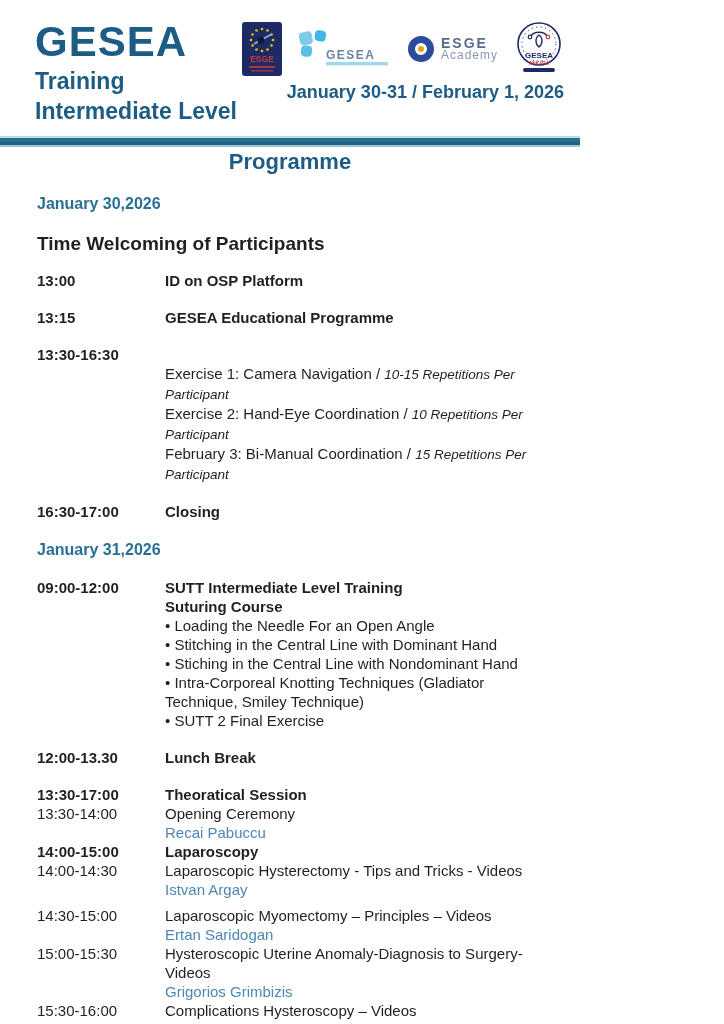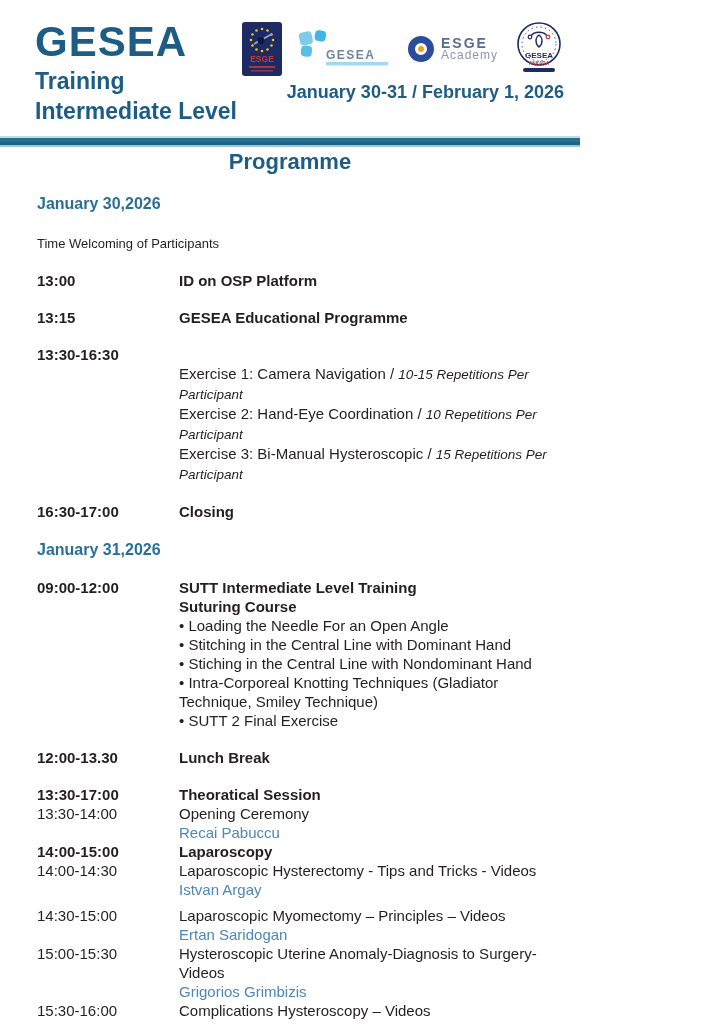--- a/index.html
+++ b/index.html
@@ -35,22 +35,22 @@
     background:linear-gradient(180deg,#cfe3ea 0%,#cfe3ea 12%,#256f8f 12%,#1d6283 70%,#9fc6d4 70%,#9fc6d4 88%,#ffffff 88%);}
   .divider{background:linear-gradient(180deg,#c3dbe4 0 15%,#26708f 15% 50%,#1d6283 50% 78%,#9fc6d4 78% 100%);}
 
   
   .page-title{text-align:center;font-size:22px;font-weight:bold;color:var(--brand-navy);margin-top:2px;line-height:26px;}
 
   
   main{padding:0 24px 0 37px;}
   .day-date{font-size:16px;font-weight:bold;color:var(--heading-teal);margin-top:19px;line-height:20px;}
   .day + .day .day-date{margin-top:19px;}
-  .day-intro{font-size:13px;margin-top:20px;line-height:19px;}
-  .row{display:flex;line-height:19px;font-size:15px;gap:14px;}
+  .day-intro{font-size:19px;margin-top:20px;line-height:19px;font-weight:bold;}
+  .row{display:flex;line-height:19px;font-size:15px;}
   .row.gap{margin-top:18px;}
   .row.gap-sm{margin-top:7px;}
   .row.gap-lg{margin-top:36px;}
   .time{width:128px;flex:none;}
   .content{flex:1;}
   .b{font-weight:bold;}
   .it{font-style:italic;font-size:13.5px;}
   .speaker{color:var(--speaker-blue);}
 </style>
 </head>
@@ -161,21 +161,21 @@
         <div class="row">
           <div class="time"></div>
           <div class="content"><span>Exercise 1: Camera Navigation / </span><span class="it">10-15 Repetitions Per Participant</span></div>
         </div>
         <div class="row">
           <div class="time"></div>
           <div class="content"><span>Exercise 2: Hand-Eye Coordination / </span><span class="it">10 Repetitions Per Participant</span></div>
         </div>
         <div class="row">
           <div class="time"></div>
-          <div class="content"><span>Exercise 3: Bi-Manual Hysteroscopic / </span><span class="it">15 Repetitions Per Participant</span></div>
+          <div class="content"><span>February 3: Bi-Manual Coordination / </span><span class="it">15 Repetitions Per Participant</span></div>
         </div>
         <div class="row gap">
           <div class="time b">16:30-17:00</div>
           <div class="content b">Closing</div>
         </div>
       </div>
       <div class="day">
         <div class="day-date">January 31,2026</div>
         <div class="row gap">
           <div class="time b">09:00-12:00</div>

